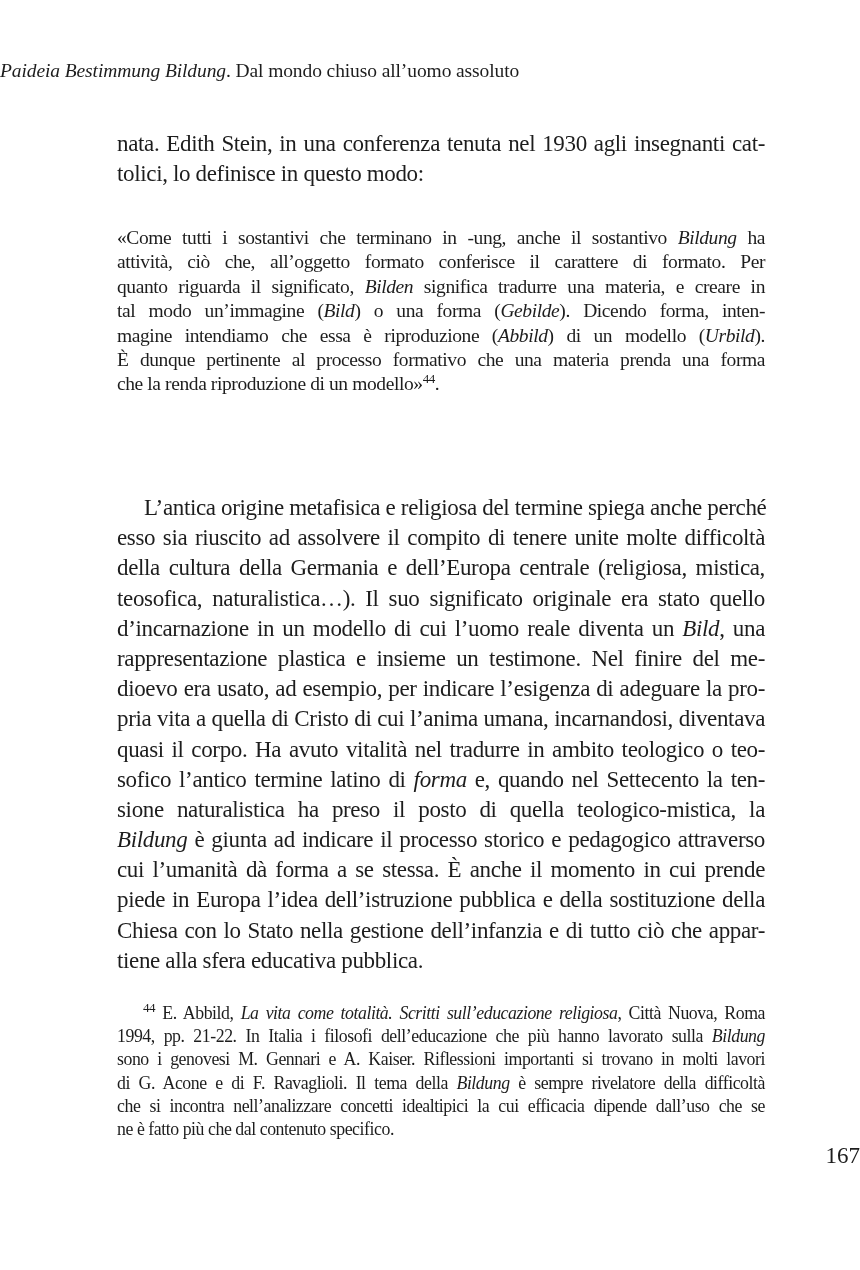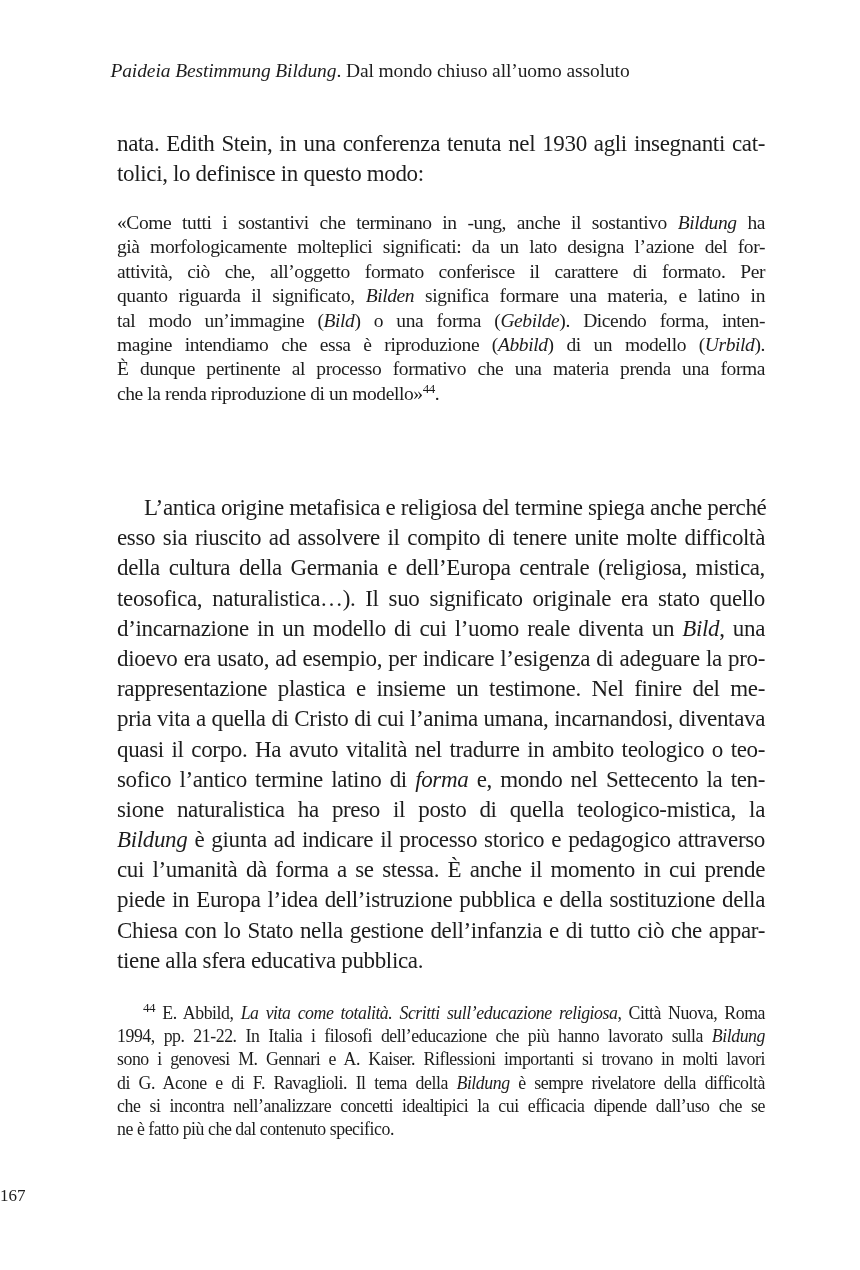--- a/index.html
+++ b/index.html
@@ -1,63 +1,62 @@
 <!DOCTYPE html>
 <html><head>
 <meta charset="utf-8">
 <style>
   html, body { margin:0; padding:0; background:#ffffff; }
   body { width:860px; height:1270px; position:relative; overflow:hidden;
          font-family:"Liberation Serif","DejaVu Serif",serif; color:#1d1d1d; }
-  .running-head { position:absolute; top:60px; left:0; width:740px; text-align:center;
+  .running-head { position:absolute; top:60px; left:0; width:740px; text-align:left;
                   font-size:19.5px; letter-spacing:-0.1px; }
   .block { position:absolute; left:117px; width:648px; }
   .line { display:block; white-space:nowrap; text-align:justify; text-align-last:justify; }
   .line.last { text-align-last:left; }
   .body-text .line { font-size:23px; height:30.2px; line-height:30.2px; letter-spacing:-0.35px; }
   .quote .line { font-size:19.5px; height:24.4px; line-height:24.4px; letter-spacing:-0.4px; }
   .foot .line { font-size:17.8px; height:23.2px; line-height:23.2px; letter-spacing:-0.45px; }
   .indent { padding-left:27px; }
   .foot .indent { padding-left:26px; }
   sup { font-size:13px; vertical-align:7px; line-height:0; }
-  .page-number { position:absolute; top:1186px; left:0; width:860px; text-align:left; font-size:17px; }
+  .page-number { position:absolute; top:1143px; left:0; width:860px; text-align:right; font-size:23px; }
   em { font-style:italic; }
 </style>
 </head>
 <body>
 
 <div class="running-head"><em>Paideia Bestimmung Bildung</em><span>. Dal mondo chiuso all’uomo assoluto</span></div>
 
 <div class="block body-text" style="top:129px">
   <span class="line">nata. Edith Stein, in una conferenza tenuta nel 1930 agli insegnanti cat-</span>
   <span class="line last">tolici, lo definisce in questo modo:</span>
 </div>
 
-<div class="block quote" style="top:211px">
+<div class="block quote" style="top:226px">
   <span class="line"><span>«Come tutti i sostantivi che terminano in -ung, anche il sostantivo </span><em>Bildung</em><span> ha</span></span>
-  <span class="line"><span>già morfologicamente molteplici significati: da un lato designa l’azione del for-</span></span>
   <span class="line"><span>attività, ciò che, all’oggetto formato conferisce il carattere di formato. Per</span></span>
-  <span class="line"><span>quanto riguarda il significato, </span><em>Bilden</em><span> significa formare una materia, e latino in</span></span>
+  <span class="line"><span>quanto riguarda il significato, </span><em>Bilden</em><span> significa tradurre una materia, e creare in</span></span>
   <span class="line"><span>tal modo un’immagine (</span><em>Bild</em><span>) o una forma (</span><em>Gebilde</em><span>). Dicendo forma, inten-</span></span>
   <span class="line"><span>magine intendiamo che essa è riproduzione (</span><em>Abbild</em><span>) di un modello (</span><em>Urbild</em><span>).</span></span>
   <span class="line"><span>È dunque pertinente al processo formativo che una materia prenda una forma</span></span>
   <span class="line last"><span>che la renda riproduzione di un modello»</span><sup>44</sup><span>.</span></span>
 </div>
 
 <div class="block body-text" style="top:493px">
   <span class="line indent"><span>L’antica origine metafisica e religiosa del termine spiega anche perché</span></span>
   <span class="line"><span>esso sia riuscito ad assolvere il compito di tenere unite molte difficoltà</span></span>
   <span class="line"><span>della cultura della Germania e dell’Europa centrale (religiosa, mistica,</span></span>
   <span class="line"><span>teosofica, naturalistica…). Il suo significato originale era stato quello</span></span>
   <span class="line"><span>d’incarnazione in un modello di cui l’uomo reale diventa un </span><em>Bild</em><span>, una</span></span>
+  <span class="line"><span>rappresentazione plastica e insieme un testimone. Nel finire del me-</span></span>
   <span class="line"><span>dioevo era usato, ad esempio, per indicare l’esigenza di adeguare la pro-</span></span>
-  <span class="line"><span>rappresentazione plastica e insieme un testimone. Nel finire del me-</span></span>
   <span class="line"><span>pria vita a quella di Cristo di cui l’anima umana, incarnandosi, diventava</span></span>
   <span class="line"><span>quasi il corpo. Ha avuto vitalità nel tradurre in ambito teologico o teo-</span></span>
-  <span class="line"><span>sofico l’antico termine latino di </span><em>forma</em><span> e, mondo nel Settecento la ten-</span></span>
+  <span class="line"><span>sofico l’antico termine latino di </span><em>forma</em><span> e, quando nel Settecento la ten-</span></span>
   <span class="line"><span>sione naturalistica ha preso il posto di quella teologico-mistica, la</span></span>
   <span class="line"><em>Bildung</em><span> è giunta ad indicare il processo storico e pedagogico attraverso</span></span>
   <span class="line"><span>cui l’umanità dà forma a se stessa. È anche il momento in cui prende</span></span>
   <span class="line"><span>piede in Europa l’idea dell’istruzione pubblica e della sostituzione della</span></span>
   <span class="line"><span>Chiesa con lo Stato nella gestione dell’infanzia e di tutto ciò che appar-</span></span>
   <span class="line last"><span>tiene alla sfera educativa pubblica.</span></span>
 </div>
 
 <div class="block foot" style="top:1002px">
   <span class="line indent"><sup>44</sup><span> E. Abbild, </span><em>La vita come totalità. Scritti sull’educazione religiosa</em><span>, Città Nuova, Roma</span></span>

